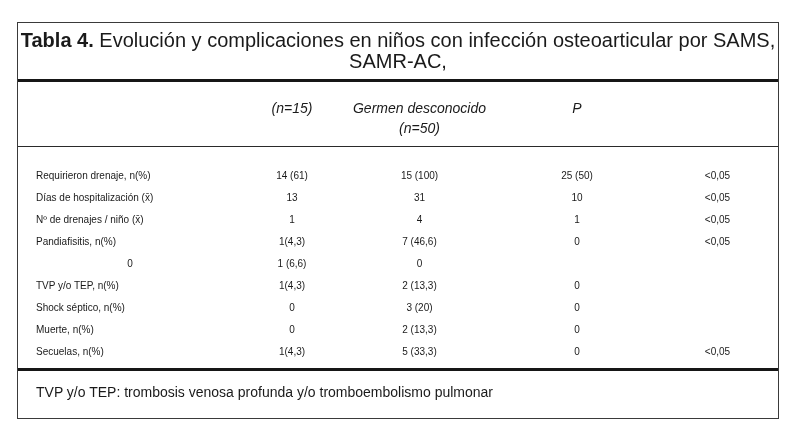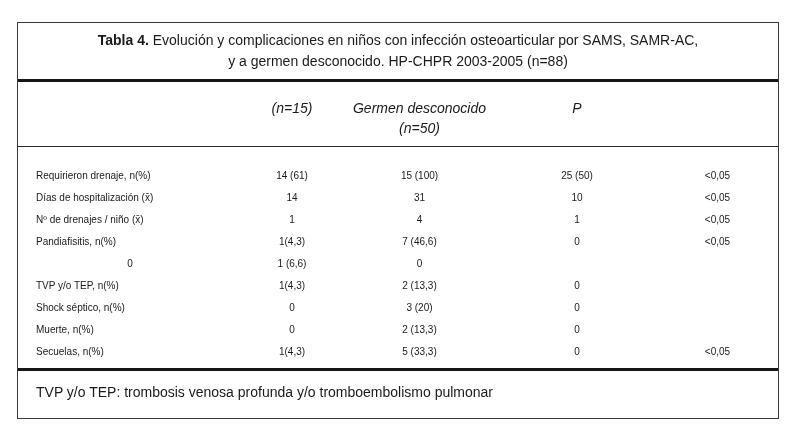--- a/index.html
+++ b/index.html
@@ -19,21 +19,21 @@
     width: 762px;
     height: 397px;
     border: 1px solid #3a3a3a;
     box-sizing: border-box;
     background: #ffffff;
   }
   .titlebox {
     height: 56px;
     padding-top: 7px;
     text-align: center;
-    font-size: 14px;
+    font-size: 20px;
     line-height: 21px;
     box-sizing: border-box;
   }
   .titlebox .tlabel { font-weight: bold; }
   .thead {
     display: grid;
     grid-template-columns: 224px 100px 155px 160px 121px;
     border-top: 3px solid #161616;
     border-bottom: 1px solid #2a2a2a;
     height: 64px;
@@ -75,21 +75,20 @@
     font-size: 14px;
   }
 </style>
 </head>
 <body>
 
 <div class="frame">
 
   <div class="titlebox">
     <div><span class="tlabel">Tabla 4.</span> <span>Evolución y complicaciones en niños con infección osteoarticular por SAMS, SAMR-AC,</span></div>
-    <div>y a germen desconocido. HP-CHPR 2003-2005 (n=88)</div>
   </div>
 
   <div class="thead">
     <div class="hcell"></div>
     <div class="hcell">
       <div>(n=15)</div>
     </div>
     <div class="hcell">
       <div>Germen desconocido</div>
       <div>(n=50)</div>
@@ -103,21 +102,21 @@
   <div class="tbody">
     <div class="trow">
       <div class="label">Requirieron drenaje, n(%)</div>
       <div class="val">14 (61)</div>
       <div class="val">15 (100)</div>
       <div class="val">25 (50)</div>
       <div class="val">&lt;0,05</div>
     </div>
     <div class="trow">
       <div class="label">Días de hospitalización (x̄)</div>
-      <div class="val">14</div>
+      <div class="val">13</div>
       <div class="val">31</div>
       <div class="val">10</div>
       <div class="val">&lt;0,05</div>
     </div>
     <div class="trow">
       <div class="label">Nº de drenajes / niño (x̄)</div>
       <div class="val">1</div>
       <div class="val">4</div>
       <div class="val">1</div>
       <div class="val">&lt;0,05</div>

